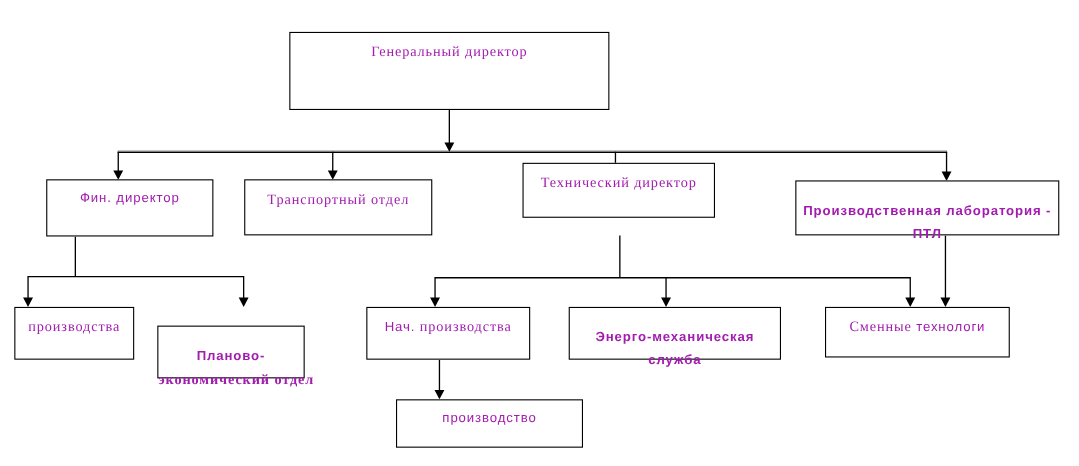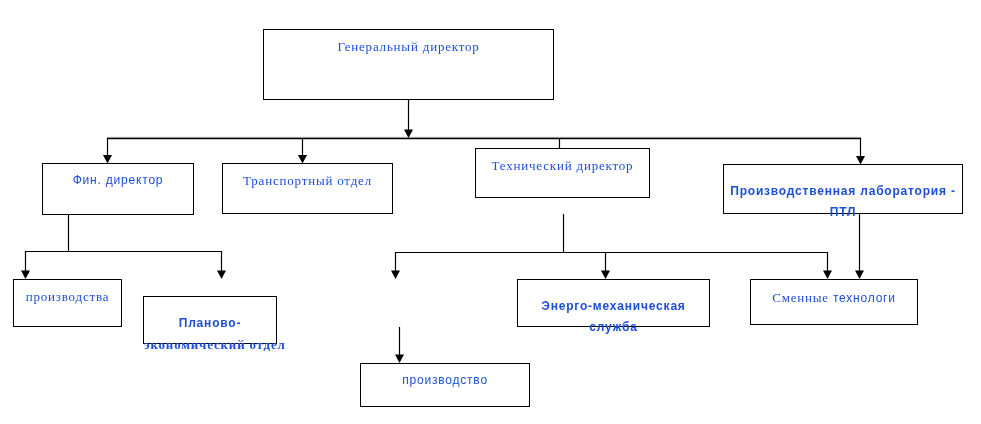--- a/index.html
+++ b/index.html
@@ -17,21 +17,21 @@
   .stage svg {
     position: absolute;
     left: 0;
     top: 0;
   }
   .node {
     position: absolute;
     box-sizing: border-box;
     background: #ffffff;
     border: 1.4px solid #000000;
-    color: #1d4ed8;
+    color: #a21caf;
     text-align: center;
     padding-top: 6px;
     line-height: 21px;
     white-space: nowrap;
   }
   .node.two-line { padding-top: 16px; font-weight: bold; }
   .line { display: block; }
   .f-serif {
     font-family: "Liberation Serif", "DejaVu Serif", serif;
     font-size: 13px;
@@ -122,20 +122,24 @@
 
   <div class="node f-serif" data-name="node-accounting">
     <span data-name="node-label">производства</span>
   </div>
 
   <div class="node two-line" data-name="node-planning-economic-department">
     <span class="line f-sans" data-name="node-label-line1">Планово-</span>
     <span class="line f-serif" data-name="node-label-line2">экономический отдел</span>
   </div>
 
+  <div class="node" data-name="node-production-chief">
+    <span class="f-sans" data-name="node-label-part1">Нач.</span>
+    <span class="f-serif" data-name="node-label-part2">производства</span>
+  </div>
 
   <div class="node f-sans two-line" data-name="node-energy-mechanical-service">
     <span class="line" data-name="node-label-line1">Энерго-механическая</span>
     <span class="line" data-name="node-label-line2">служба</span>
   </div>
 
   <div class="node" data-name="node-shift-technologists">
     <span class="f-serif" data-name="node-label-part1">Сменные</span>
     <span class="f-sans" data-name="node-label-part2">технологи</span>
   </div>

